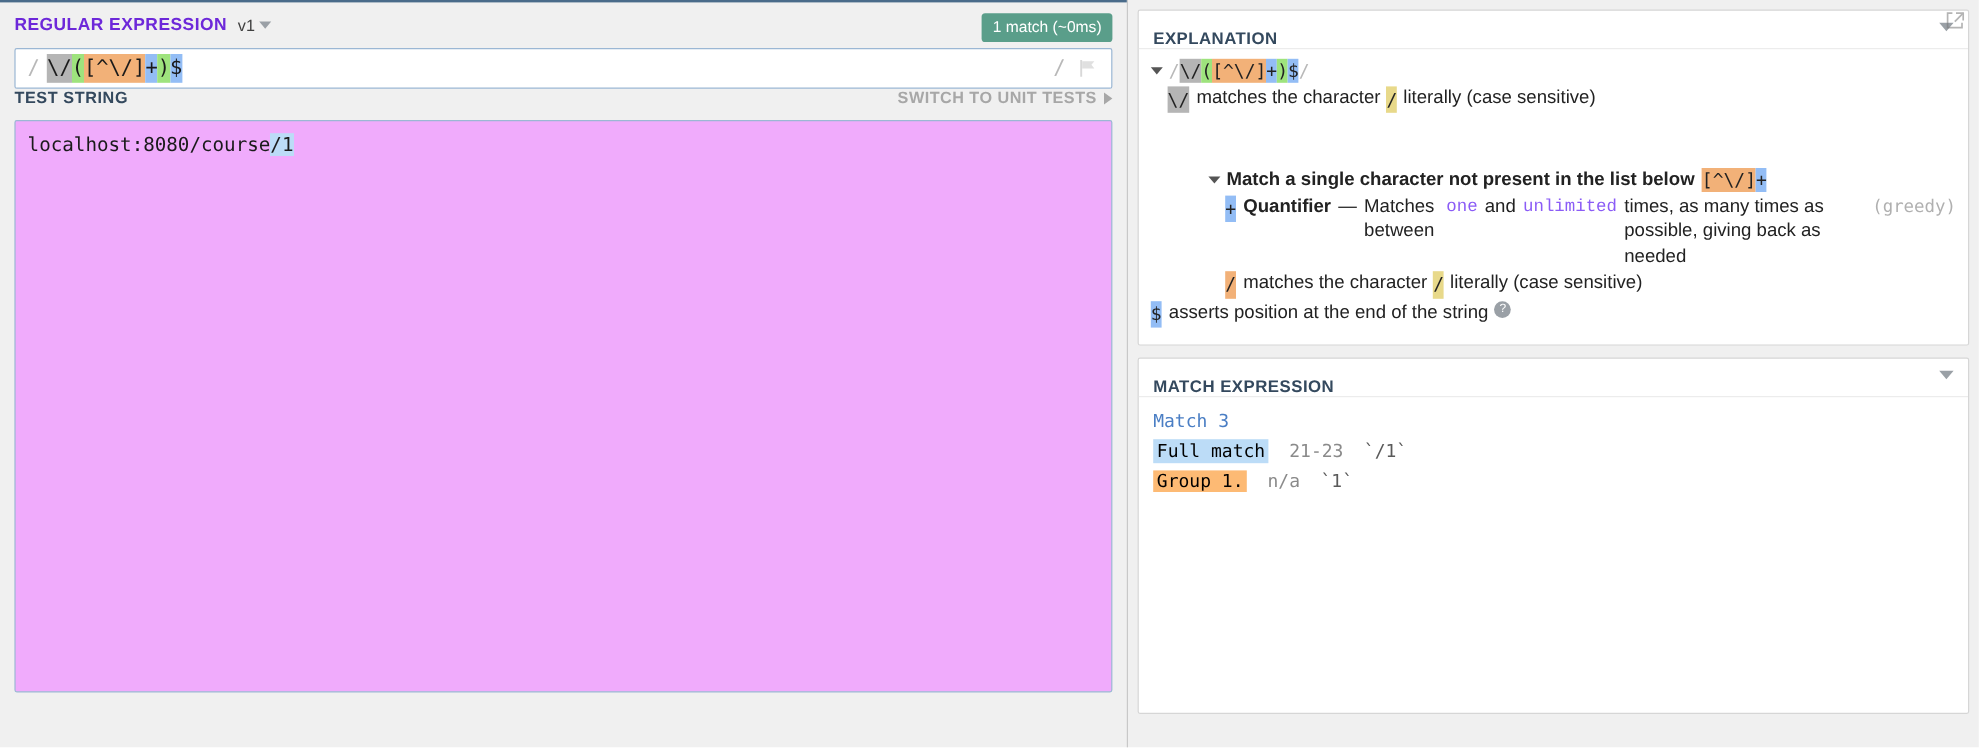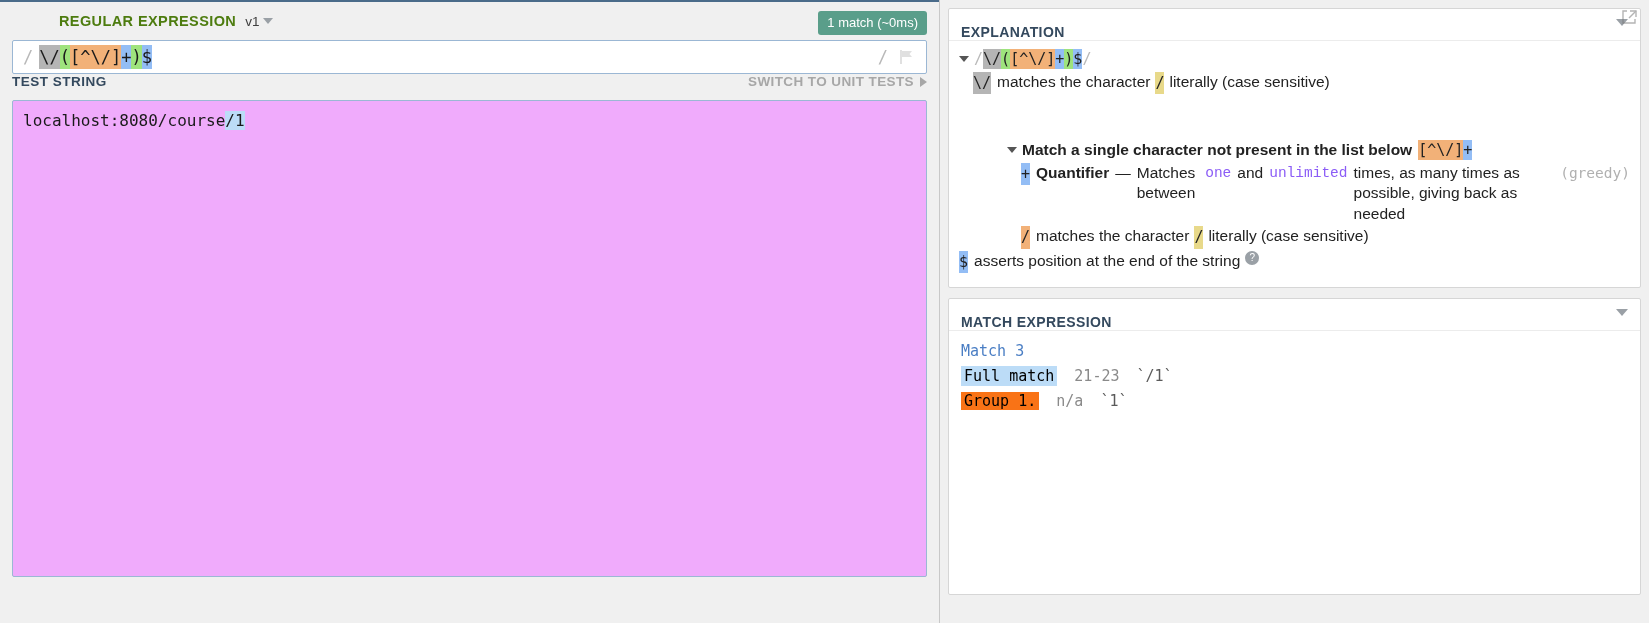--- a/index.html
+++ b/index.html
@@ -25,23 +25,22 @@
   .section-head {
     height: 38px;
     display: flex;
     align-items: center;
     padding: 0 12px;
     position: relative;
   }
   .section-title {
     font-size: 14.5px;
     font-weight: bold;
-    color: #4d7c0f;
+    color: #6d28d9;
     letter-spacing: 0.4px;
-    margin-left: 47px;
   }
   .version-pill {
     margin-left: 9px;
     font-size: 13.5px;
     color: #404040;
     display: flex;
     align-items: center;
     gap: 4px;
     cursor: pointer;
   }
@@ -234,21 +233,21 @@
 
   
   .mi-body {
     padding: 8px 12px 14px 12px;
     font-family: "DejaVu Sans Mono", monospace;
     font-size: 15px;
     line-height: 25px;
   }
   .mi-label { color: #4a7ec4; }
   .chip-blue { background: #bcdcf7; padding: 1px 3px; }
-  .chip-green { background: #f97316; padding: 0 3px; }
+  .chip-green { background: #fdba74; padding: 0 3px; }
   .mi-range { color: #8a8a8a; margin-left: 8px; }
   .mi-val { color: #5a5a5a; margin-left: 8px; }
   .mi-na { color: #8a8a8a; margin-left: 8px; }
   .panel-expl { height: 280px; }
   .panel-mi { height: 297px; }
 </style>
 </head>
 <body>
 
 <div class="app">

